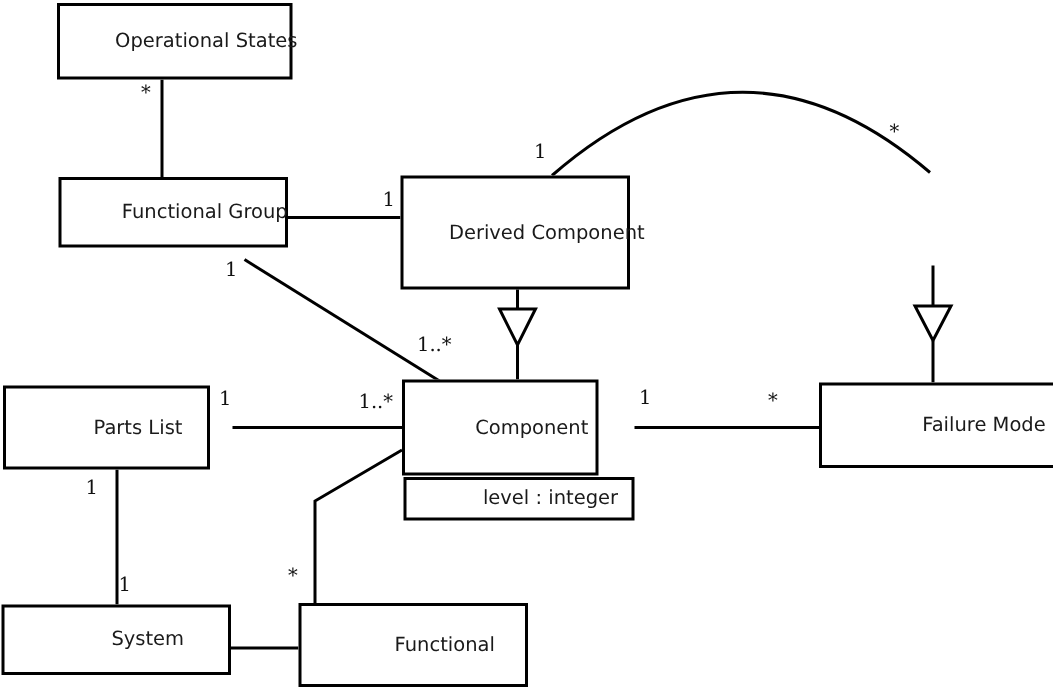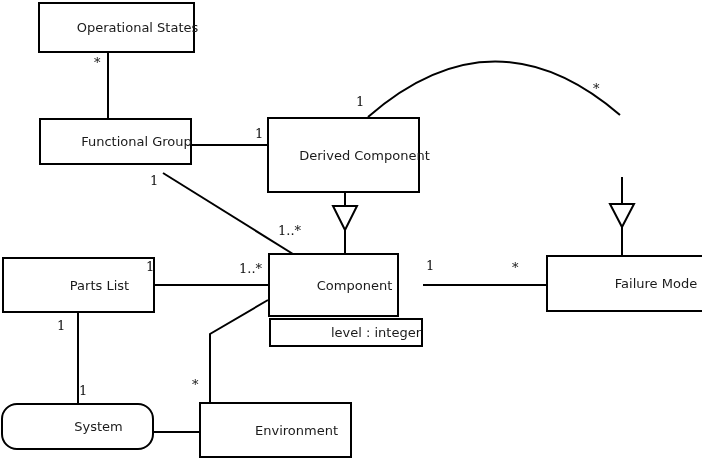--- a/index.html
+++ b/index.html
@@ -23,21 +23,21 @@
     border: 2px solid #000000;
     display: flex;
     align-items: center;
     justify-content: center;
     font-size: 13px;
     color: #1a1a1a;
     white-space: nowrap;
     padding-left: 42px;
   }
   .cls.attr-box {
-    justify-content: flex-end;
+    justify-content: center;
   }
   .mult {
     position: absolute;
     font-family: "DejaVu Serif", "Liberation Serif", serif;
     font-size: 13px;
     line-height: 13px;
     color: #111111;
     white-space: nowrap;
   }
 </style>
@@ -83,41 +83,41 @@
 
   <div class="cls" style="left:39px; top:118px; width:153px; height:47px;">
     <span>Functional Group</span>
   </div>
 
   <div class="cls" style="left:267px; top:117px; width:153px; height:76px;">
     <span>Derived Component</span>
   </div>
 
 
-  <div class="cls" style="left:2px; top:257px; width:153px; height:56px;">
+  <div class="cls" style="left:2px; top:257px; width:138px; height:56px;">
     <span>Parts List</span>
   </div>
 
   <div class="cls" style="left:268px; top:253px; width:131px; height:64px;">
     <span>Component</span>
   </div>
   <div class="cls attr-box" style="left:269px; top:318px; width:154px; height:29px;">
     <span>level : integer</span>
   </div>
 
   <div class="cls" style="left:546px; top:255px; width:178px; height:57px;">
     <span>Failure Mode</span>
   </div>
 
-  <div class="cls" style="left:1px; top:403px; width:153px; height:47px;border-radius:16px;">
+  <div class="cls" style="left:1px; top:403px; width:153px; height:47px;">
     <span>System</span>
   </div>
 
   <div class="cls" style="left:199px; top:402px; width:153px; height:56px;">
-    <span>Environment</span>
+    <span>Functional</span>
   </div>
 
   <span class="mult" style="left:94px;  top:56px;">*</span>
   <span class="mult" style="left:255px; top:127px;">1</span>
   <span class="mult" style="left:150px; top:174px;">1</span>
   <span class="mult" style="left:278px; top:224px;">1..*</span>
   <span class="mult" style="left:356px; top:95px;">1</span>
   <span class="mult" style="left:593px; top:82px;">*</span>
   <span class="mult" style="left:146px; top:260px;">1</span>
   <span class="mult" style="left:239px; top:262px;">1..*</span>

